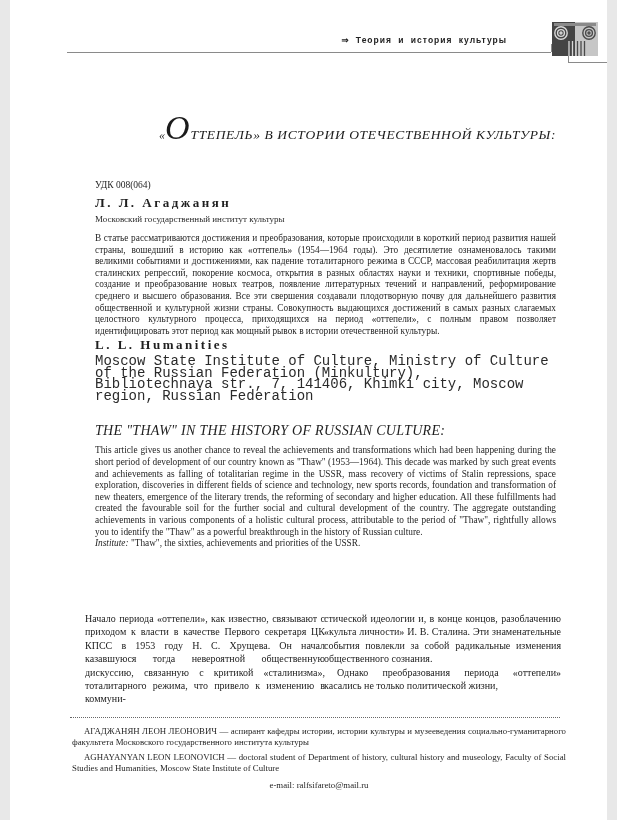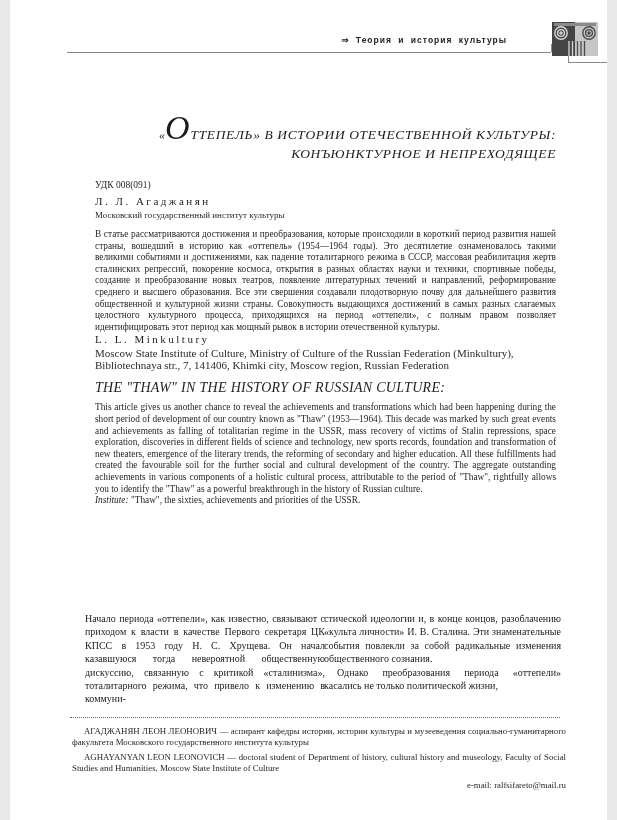--- a/index.html
+++ b/index.html
@@ -22,39 +22,39 @@
   
   .title{position:absolute;top:113px;left:60px;width:486px;font-style:italic;color:#1b1b1b;}
   .title-line1{display:flex;align-items:baseline;justify-content:flex-end;}
   .tq{font-size:12px;}
   .t-drop{font-size:34px;line-height:30px;margin-right:1px;}
   .t-rest,.title-line2{font-size:13.5px;letter-spacing:0.6px;text-align:center;}
   .title-line2{text-align:right;margin-top:3px;}
   
   .annot{position:absolute;top:180px;left:85px;width:461px;}
   .udc{font-size:9.5px;margin:0 0 5px 0;}
-  .author-name{font-size:11px;font-weight:normal;letter-spacing:2.5px;margin:0 0 3px 0;}
+  .author-name{font-size:13px;font-weight:bold;letter-spacing:2.5px;margin:0 0 3px 0;}
   .affil{font-size:9px;color:#2a2a2a;margin:0 0 8px 0;line-height:11px;}
   .abstract{font-size:9.3px;line-height:11.6px;text-align:justify;margin:0;}
   .kw-line{font-size:9.3px;line-height:11.6px;margin:0 0 13px 0;}
   .kw-label{font-style:italic;}
-  .affil-en{font-size:11px;line-height:11.5px;color:#2a2a2a;margin:0;}
-  .affil-gap{margin-bottom:9px;}
+  .affil-en{font-size:14px;line-height:11.5px;color:#2a2a2a;margin:0;font-family:Liberation Mono, monospace;}
+  .affil-gap{margin-bottom:21px;}
   .title-en{font-style:italic;font-size:14px;line-height:16px;letter-spacing:0.3px;margin:0 0 6px 0;}
   
   .col{position:absolute;top:612px;font-size:10px;line-height:13.4px;color:#1c1c1c;}
   .col-left{left:59px;width:240px;margin-left:16px;}
   .col-right{left:314px;width:237px;}
   .col p{margin:0;text-align:justify;}
   .col p + p{text-indent:13px;}
   
   .foot-rule{position:absolute;top:717px;left:60px;width:490px;border-top:1px dotted #666;}
   .footer{position:absolute;top:726px;left:62px;width:494px;}
   .bio{font-size:8.8px;line-height:11px;margin:0 0 4px 0;text-indent:12px;text-align:justify;color:#262626;}
-  .contact{font-size:8.8px;line-height:11px;text-align:right;margin-top:6px;color:#262626;}
+  .contact{font-size:8.8px;line-height:11px;text-align:center;margin-top:6px;color:#262626;}
   .page-num{
     position:absolute;top:736px;left:569px;
     font-family:"Liberation Sans", sans-serif;font-weight:bold;font-size:11.5px;color:#111;padding-left:43px;
   }
 </style>
 </head>
 <body>
 
 <div class="page">
 
@@ -89,30 +89,29 @@
   </div>
   <div class="hdr-stub2"></div>
   <div class="hdr-rule2"></div>
 
   <div class="title">
     <div class="title-line1">
       <span class="tq">«</span>
         <span class="t-drop">О</span>
         <span class="t-rest">ТТЕПЕЛЬ» В ИСТОРИИ ОТЕЧЕСТВЕННОЙ КУЛЬТУРЫ:</span>
     </div>
-    <div class="title-line2">КОНЪЮНКТУРНОЕ И НЕПРЕХОДЯЩЕЕ</div>
   </div>
 
   <div class="annot">
-    <p class="udc">УДК 008(091)</p>
+    <p class="udc">УДК 008(064)</p>
     <p class="author-name">Л. Л. Агаджанян</p>
     <p class="affil">Московский государственный институт культуры</p>
     <p class="abstract">В статье рассматриваются достижения и преобразования, которые происходили в короткий период развития нашей страны, вошедший в историю как «оттепель» (1954—1964 годы). Это десятилетие ознаменовалось такими великими событиями и достижениями, как падение тоталитарного режима в СССР, массовая реабилитация жертв сталинских репрессий, покорение космоса, открытия в разных областях науки и техники, спортивные победы, создание и преобразование новых театров, появление литературных течений и направлений, реформирование среднего и высшего образования. Все эти свершения создавали плодотворную почву для дальнейшего развития общественной и культурной жизни страны. Совокупность выдающихся достижений в самых разных слагаемых целостного культурного процесса, приходящихся на период «оттепели», с полным правом позволяет идентифицировать этот период как мощный рывок в истории отечественной культуры.</p>
 
-    <p class="author-name">L. L. Minkultury</p>
+    <p class="author-name">L. L. Humanities</p>
     <p class="affil-en">Moscow State Institute of Culture, Ministry of Culture of the Russian Federation (Minkultury),</p>
     <p class="affil-en affil-gap">Bibliotechnaya str., 7, 141406, Khimki city, Moscow region, Russian Federation</p>
 
     <p class="title-en"><span>THE "THAW" IN THE HISTORY OF RUSSIAN CULTURE:</span><br></p>
 
     <p class="abstract">This article gives us another chance to reveal the achievements and transformations which had been happening during the short period of development of our country known as "Thaw" (1953—1964). This decade was marked by such great events and achievements as falling of totalitarian regime in the USSR, mass recovery of victims of Stalin repressions, space exploration, discoveries in different fields of science and technology, new sports records, foundation and transformation of new theaters, emergence of the literary trends, the reforming of secondary and higher education. All these fulfillments had created the favourable soil for the further social and cultural development of the country. The aggregate outstanding achievements in various components of a holistic cultural process, attributable to the period of "Thaw", rightfully allows you to identify the "Thaw" as a powerful breakthrough in the history of Russian culture.</p>
     <p class="kw-line"><span class="kw-label">Institute:</span><span> "Thaw", the sixties, achievements and priorities of the USSR.</span></p>
   </div>
 
   <div class="col col-left">

